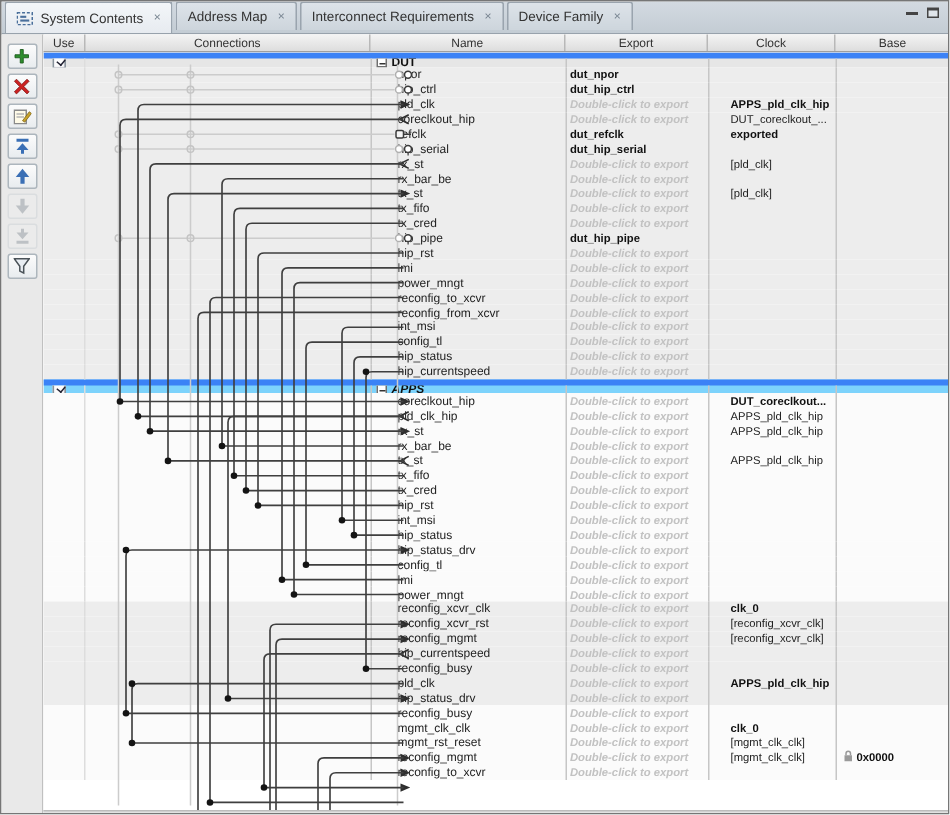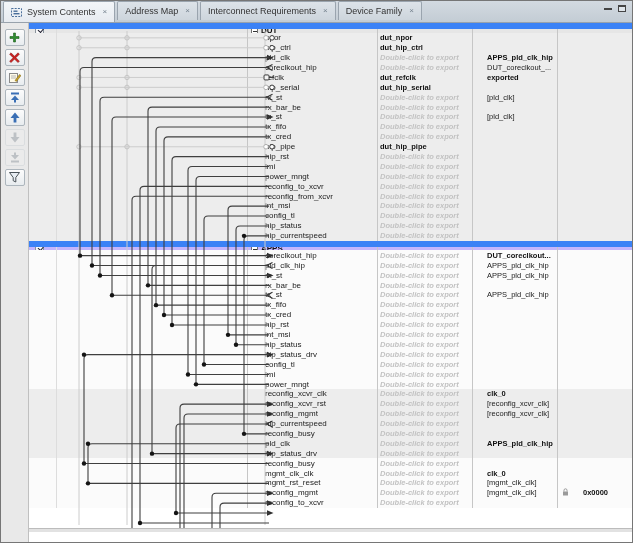--- a/index.html
+++ b/index.html
@@ -25,31 +25,31 @@
   .tbtn svg{display:block;}
 
   #tablewrap{flex:1;display:flex;flex-direction:column;position:relative;background:#fff;}
   #colheader{height:12px;display:flex;background:linear-gradient(#f4f4f4,#dddddd);border-bottom:1px solid #9e9e9e;font-size:8px;color:#333;}
   .hcell{display:flex;align-items:center;justify-content:center;border-right:1px solid #b8b8b8;height:100%;overflow:hidden;white-space:nowrap;}
 
   #body{position:relative;height:505px;overflow:hidden;background:#fff;}
   .row{display:flex;height:9.9px;font-size:8px;color:#222;white-space:nowrap;}
   .row.shade-gray{background:#ededed;}
   .row.shade-white{background:#fbfbfb;}
-  .row.grouprow{border-top:6px solid #3b82f6;}
+  .row.grouprow{border-top:4px solid #3b82f6;}
   .row.grouprow.shade-gray{background:#e6e6e6;}
-  .row.grouprow.shade-white{background:#c4b5fd;}
+  .row.grouprow.shade-white{background:#7dd3fc;font-style:italic;}
   .cell{height:100%;overflow:hidden;display:flex;align-items:center;}
   .c-use{width:28px;border-right:1px solid #dddddd;justify-content:flex-start;padding-left:6px;}
   .c-conn{width:190px;}
   .c-name{width:130px;border-left:1px solid #c6c6c6;padding-left:17px;}
   .c-name.group{padding-left:3px;font-weight:bold;color:#111;gap:3px;}
   .c-export{width:95px;border-left:1px solid #c6c6c6;padding-left:2px;font-size:7.5px;}
   .c-clock{width:85px;border-left:1px solid #c6c6c6;padding-left:14px;font-size:7.5px;}
-  .c-base{width:77px;border-left:1px solid #c6c6c6;padding-left:4px;font-size:7.5px;gap:14px;}
+  .c-base{width:77px;border-left:1px solid #c6c6c6;padding-left:4px;font-size:7.5px;gap:2px;}
   .exp-val{font-weight:bold;color:#111;}
   .exp-ph{font-weight:bold;font-style:italic;color:#c2c2c2;}
   .clk-bold{font-weight:bold;color:#111;}
   .clk-italic{}
   .base-val{font-weight:bold;color:#111;}
   .checkbox{width:9px;height:9px;border:1px solid #8a949c;background:#fdfdfd;position:relative;box-shadow:inset 0 0 1px #aab;}
   .checkbox:after{content:"";position:absolute;left:1.5px;top:1px;width:4px;height:2.5px;border-left:1.5px solid #223;border-bottom:1.5px solid #223;transform:rotate(-50deg);}
   .treeicon{width:7px;height:7px;border:1px solid #6f6f6f;background:#fff;position:relative;flex:0 0 auto;}
   .treeicon:after{content:"";position:absolute;left:1px;top:2.5px;width:3.5px;height:1px;background:#333;}
   #connsvg{position:absolute;left:28px;top:0;width:218px;height:505px;pointer-events:none;}
@@ -152,20 +152,28 @@
         <div class="tbtn">
           <span>
             <svg width="11" height="11">
               <path d="M0.5 0.5h10L6.8 5.5v4.5l-2.6-1.3V5.5z" fill="#e8edf2" stroke="#4a5258" stroke-width="1"></path>
             </svg>
           </span>
         </div>
       </div>
 
     <div id="tablewrap">
+      <div id="colheader">
+          <div class="hcell" style="width: 28px;">Use</div>
+          <div class="hcell" style="width: 190px;">Connections</div>
+          <div class="hcell" style="width: 130px;">Name</div>
+          <div class="hcell" style="width: 95px;">Export</div>
+          <div class="hcell" style="width: 85px;">Clock</div>
+          <div class="hcell" style="width: 77px;">Base</div>
+        </div>
       <div id="body">
 
       <div class="row shade-gray grouprow">
             <div class="cell c-use">
               <span class="checkbox"></span>
             </div>
             <div class="cell c-conn"></div>
             <div class="cell c-name group">
               <span class="treeicon"></span>
               <span>DUT</span>

